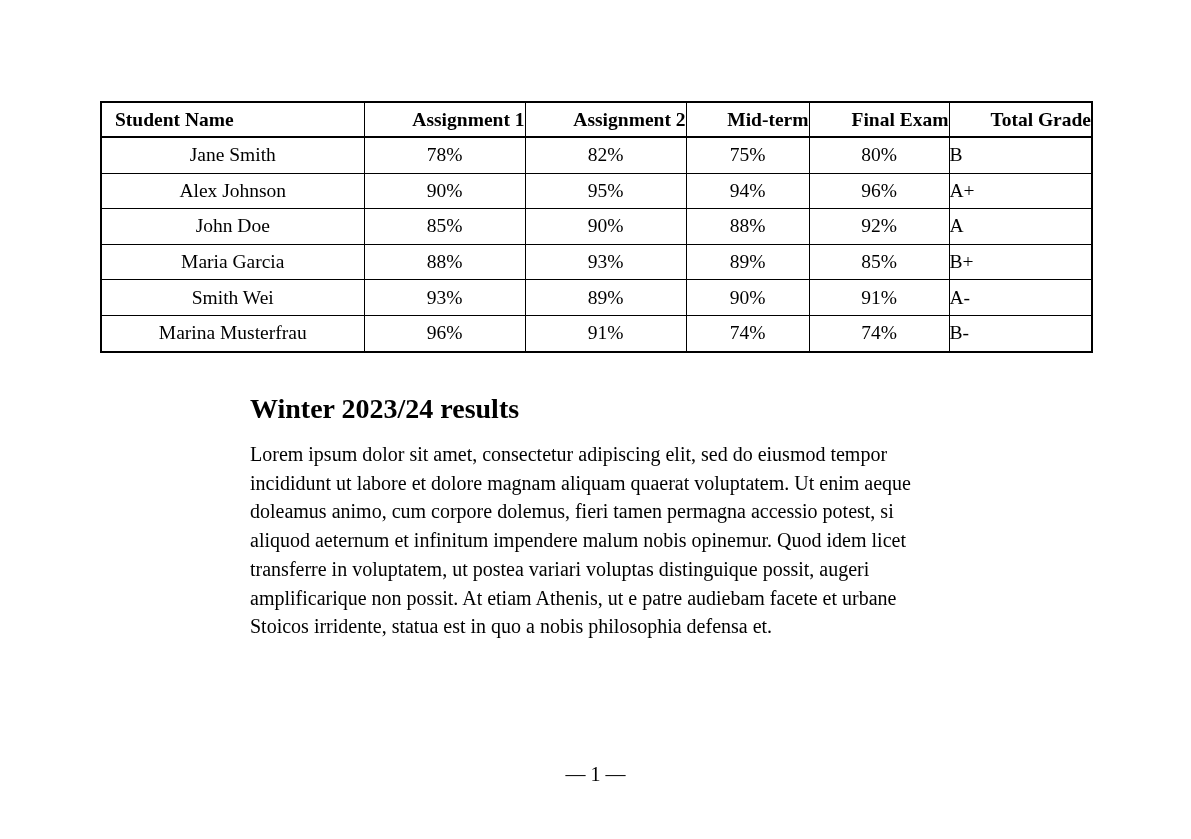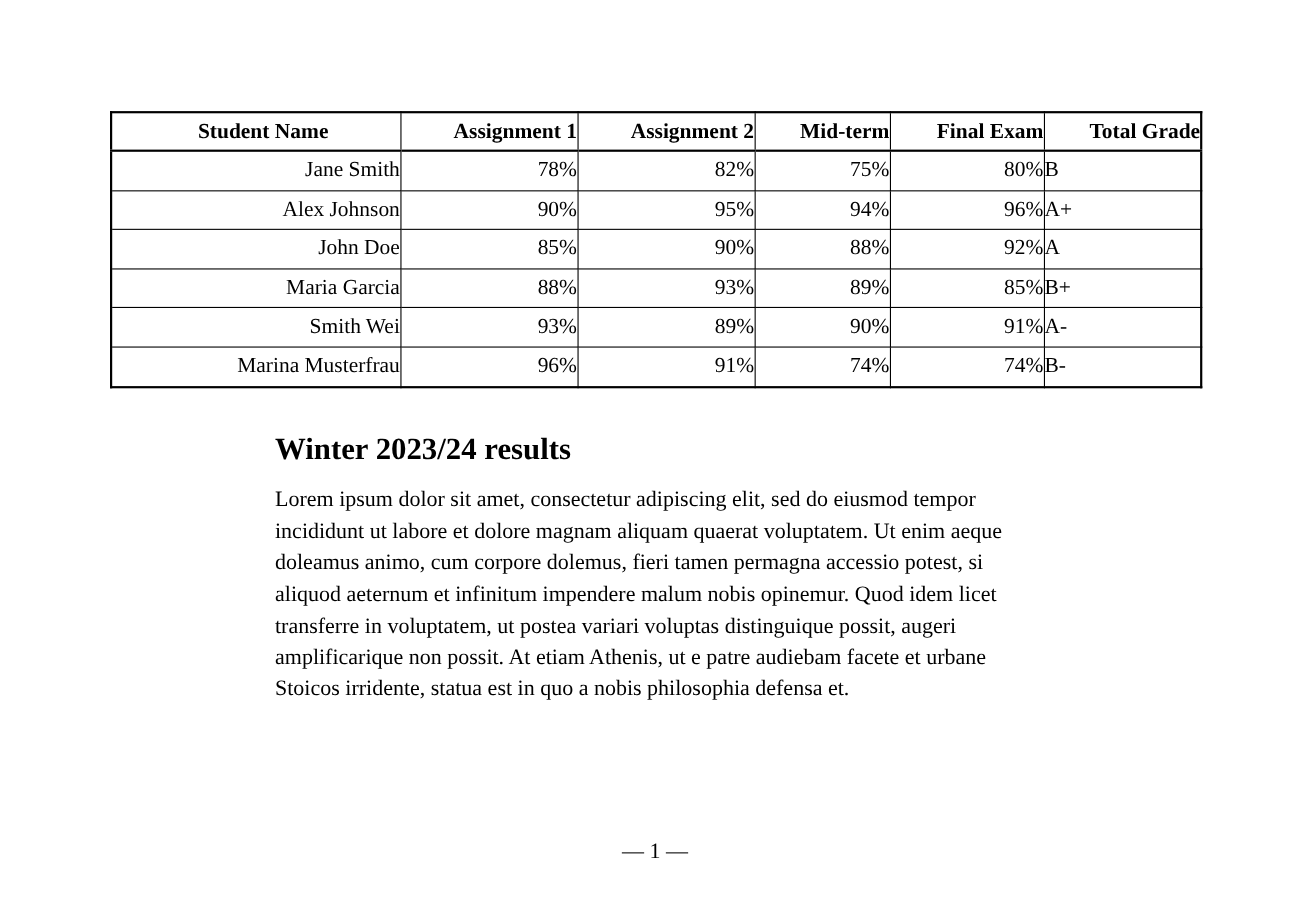--- a/index.html
+++ b/index.html
@@ -36,28 +36,28 @@
     white-space: nowrap;
     vertical-align: middle;
   }
   table.grades thead th {
     border-bottom: 2px solid #000000;
     height: 33px;
     font-weight: bold;
     text-align: right;
   }
   table.grades thead th.align-left {
-    text-align: center;
+    text-align: left;
     padding-left: 13px;
   }
   table.grades tbody td {
     height: 34.6px;
   }
-  td.cell-name  { text-align: right;  padding-left: 13px; margin-left: 12px; }
-  td.cell-pct   { text-align: right; padding-right: 13px; }
+  td.cell-name  { text-align: center;  padding-left: 13px; margin-left: 12px; }
+  td.cell-pct   { text-align: center; padding-right: 13px; }
   td.cell-grade { text-align: left;  padding-left: 13px; }
 
   
   .results {
     position: absolute;
     left: 250px;
     top: 393px;
     width: 693px;
   }
   .results h1 {

